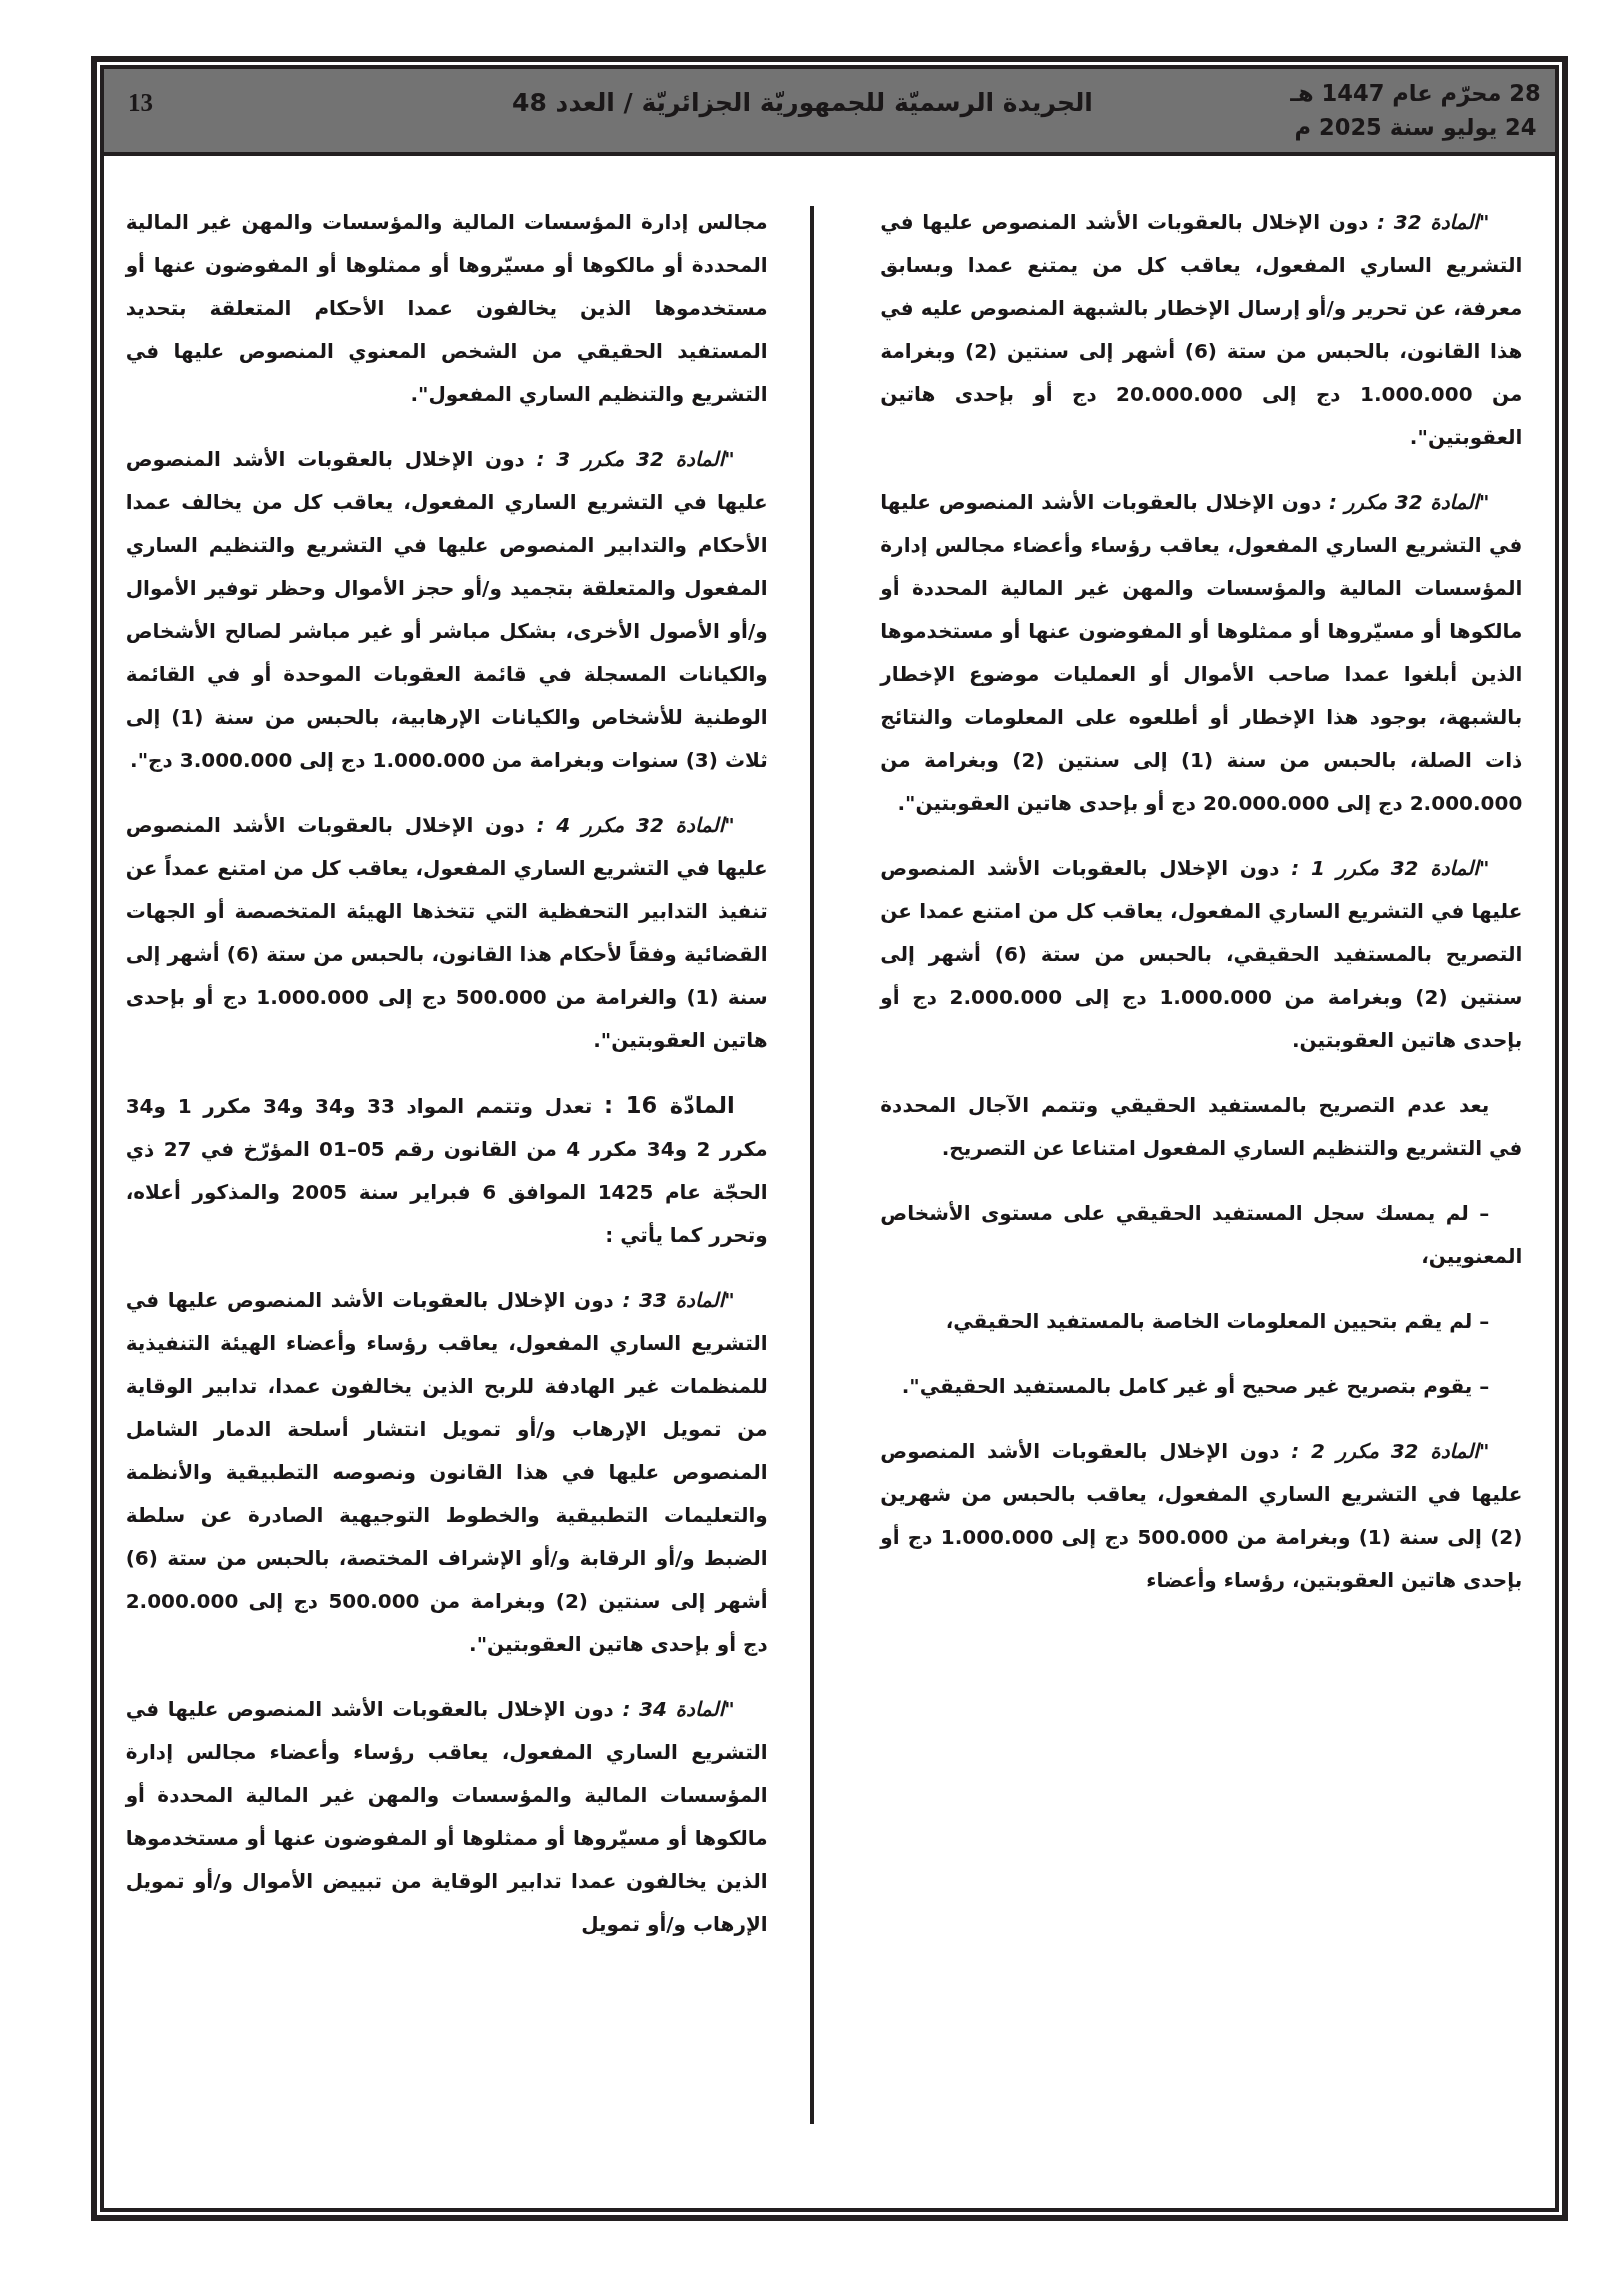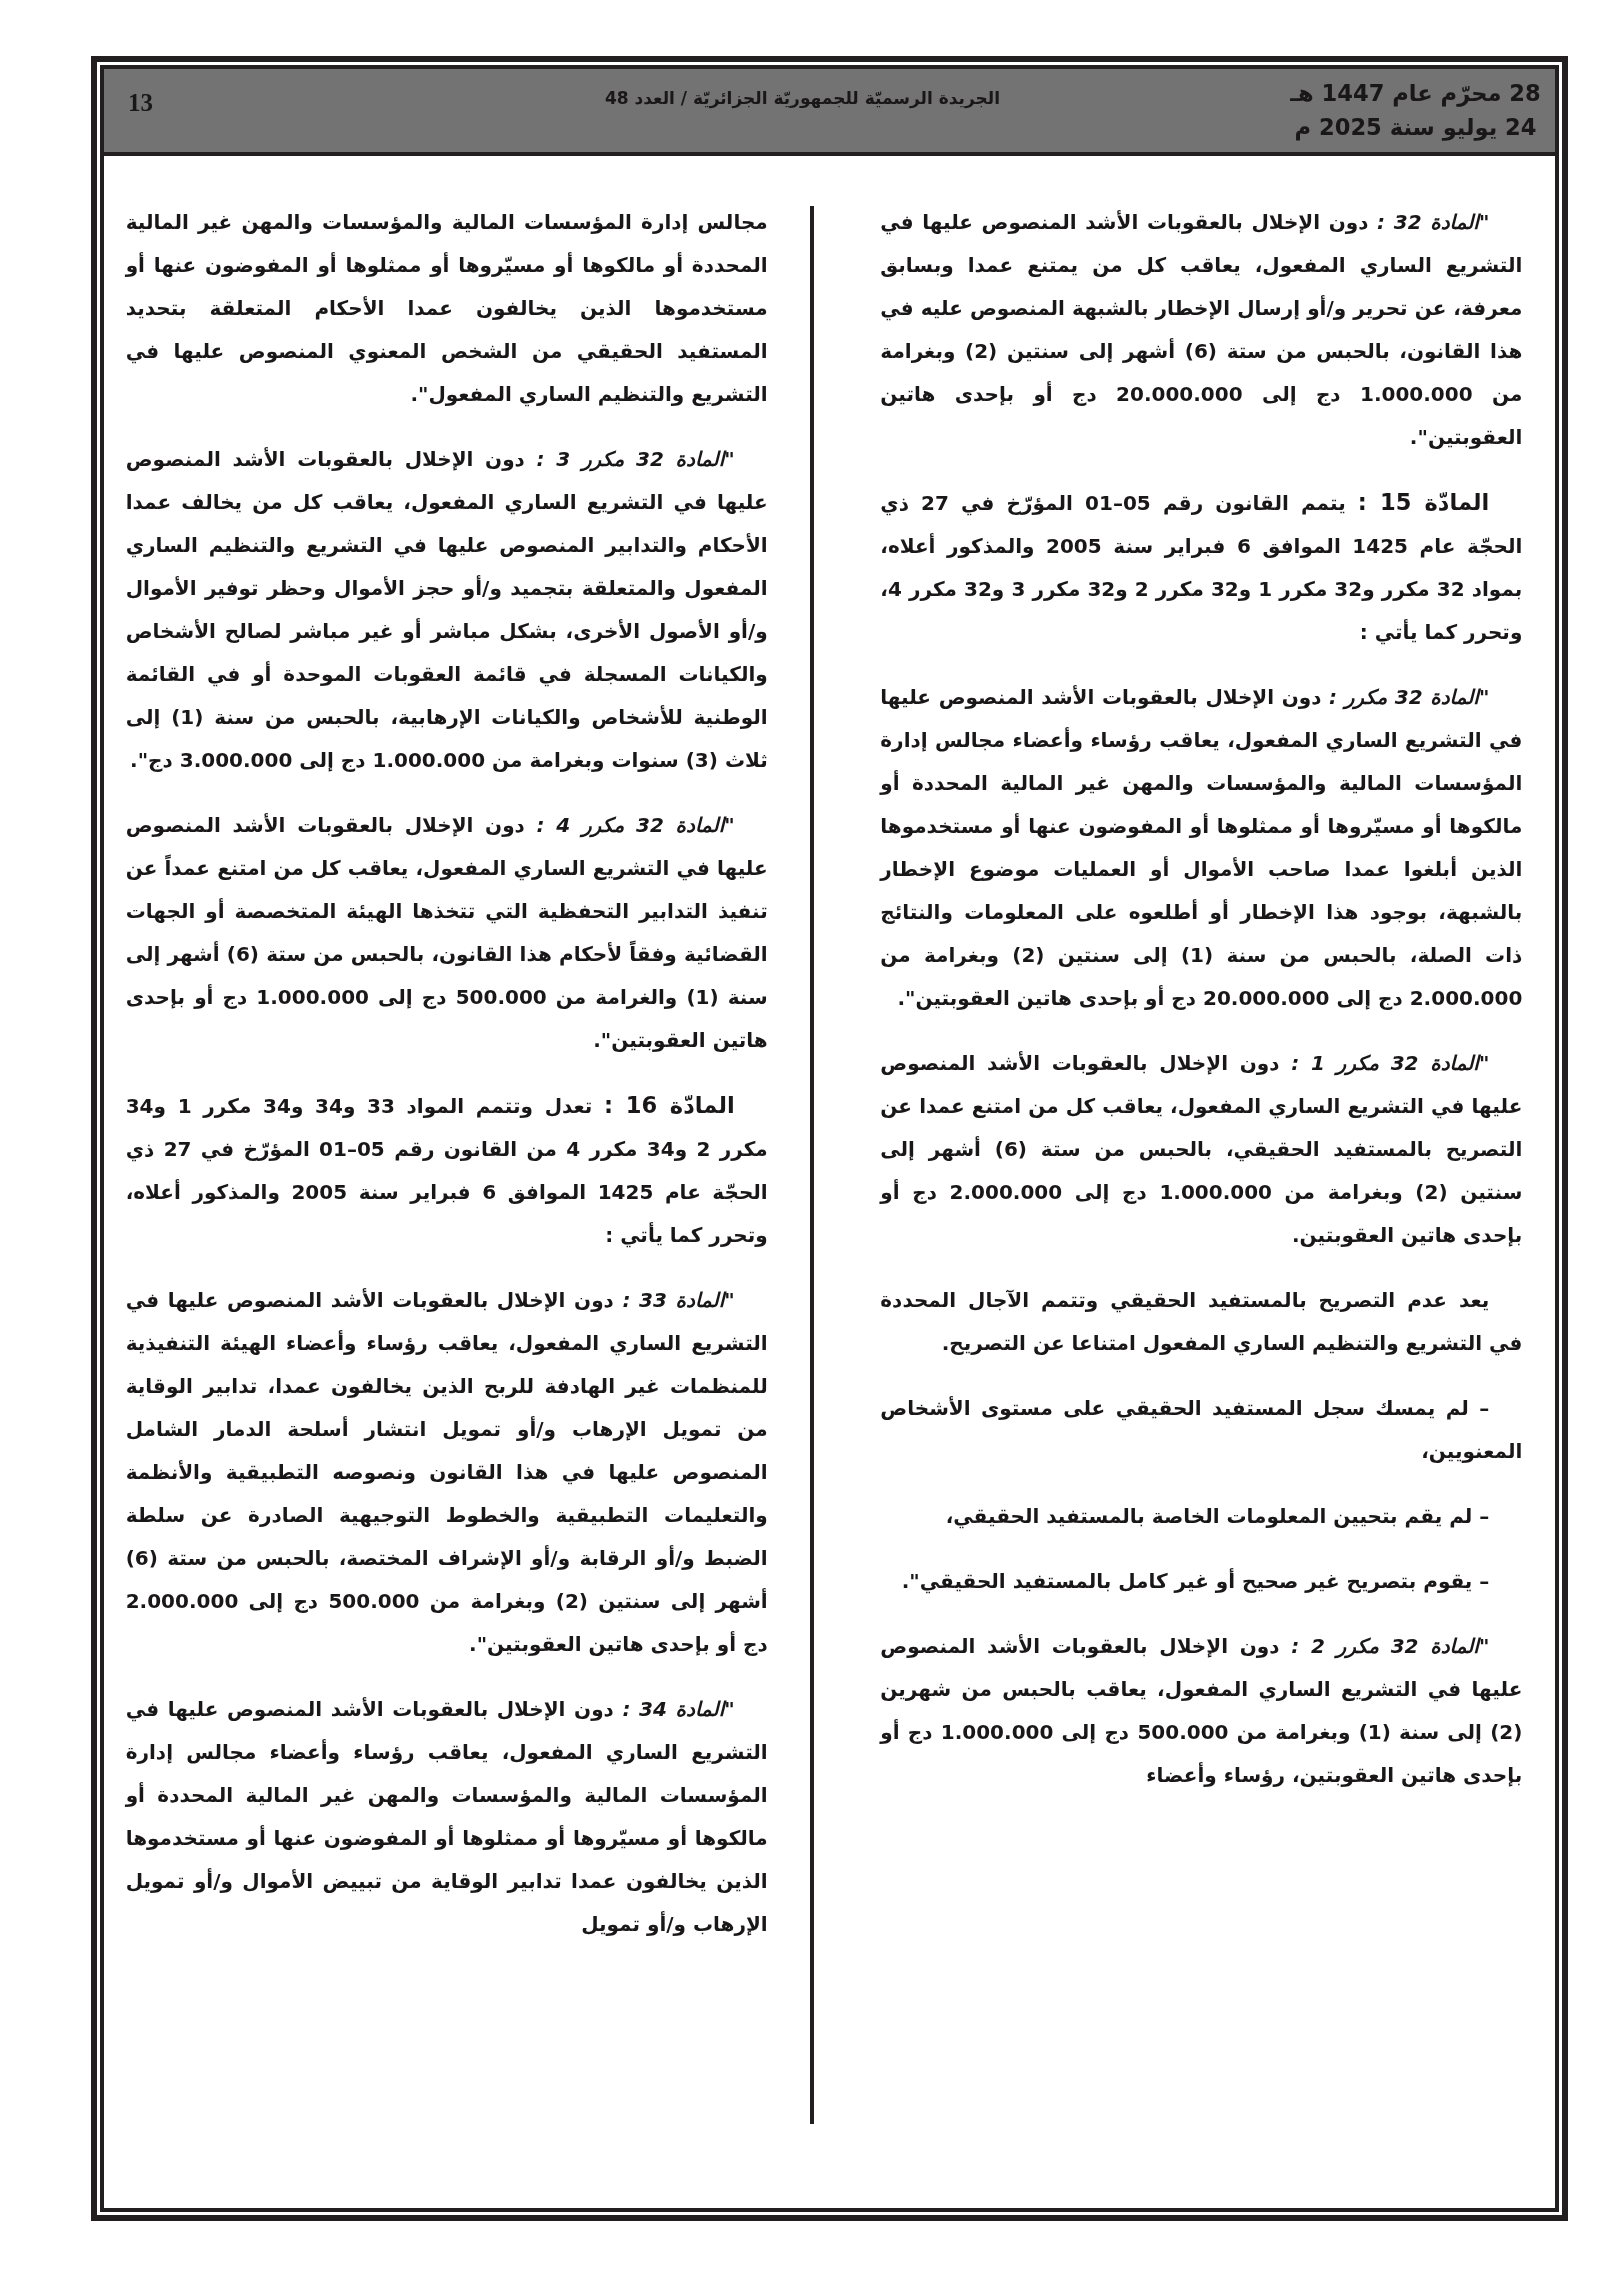--- a/index.html
+++ b/index.html
@@ -53,21 +53,21 @@
     }
     .header .title {
       position: absolute;
       left: 0;
       right: 0;
       top: 19px;
       text-align: center;
       direction: rtl;
       font-family: "DejaVu Sans", sans-serif;
       font-weight: bold;
-      font-size: 17px;
+      font-size: 25px;
       padding-right: 54px;
     }
     .header .dates {
       position: absolute;
       right: 14.5px;
       top: 7.2px;
       direction: rtl;
       text-align: center;
       font-family: "DejaVu Sans", sans-serif;
       font-weight: bold;
@@ -135,21 +135,20 @@
       <div class="dates">
         <div>28 محرّم عام 1447 هـ</div>
         <div>24 يوليو سنة 2025 م</div>
       </div>
     </div>
 
     <div class="columns">
 
       <div class="column right">
         <p class="para"><span class="article-label">"المادة 32 :</span><span> دون الإخلال بالعقوبات الأشد المنصوص عليها في التشريع الساري المفعول، يعاقب كل من يمتنع عمدا وبسابق معرفة، عن تحرير و/أو إرسال الإخطار بالشبهة المنصوص عليه في هذا القانون، بالحبس من ستة (6) أشهر إلى سنتين (2) وبغرامة من 1.000.000 دج إلى 20.000.000 دج أو بإحدى هاتين العقوبتين".</span></p>
-        <p class="para"><span class="article-label heavy">المادّة 15 :</span><span> يتمم القانون رقم 05–01 المؤرّخ في 27 ذي الحجّة عام 1425 الموافق 6 فبراير سنة 2005 والمذكور أعلاه، بمواد 32 مكرر و32 مكرر 1 و32 مكرر 2 و32 مكرر 3 و32 مكرر 4، وتحرر كما يأتي :</span></p>
         <p class="para"><span class="article-label">"المادة 32 مكرر :</span><span> دون الإخلال بالعقوبات الأشد المنصوص عليها في التشريع الساري المفعول، يعاقب رؤساء وأعضاء مجالس إدارة المؤسسات المالية والمؤسسات والمهن غير المالية المحددة أو مالكوها أو مسيّروها أو ممثلوها أو المفوضون عنها أو مستخدموها الذين أبلغوا عمدا صاحب الأموال أو العمليات موضوع الإخطار بالشبهة، بوجود هذا الإخطار أو أطلعوه على المعلومات والنتائج ذات الصلة، بالحبس من سنة (1) إلى سنتين (2) وبغرامة من 2.000.000 دج إلى 20.000.000 دج أو بإحدى هاتين العقوبتين".</span></p>
         <p class="para"><span class="article-label">"المادة 32 مكرر 1 :</span><span> دون الإخلال بالعقوبات الأشد المنصوص عليها في التشريع الساري المفعول، يعاقب كل من امتنع عمدا عن التصريح بالمستفيد الحقيقي، بالحبس من ستة (6) أشهر إلى سنتين (2) وبغرامة من 1.000.000 دج إلى 2.000.000 دج أو بإحدى هاتين العقوبتين.</span></p>
         <p class="para"><span>يعد عدم التصريح بالمستفيد الحقيقي وتتمم الآجال المحددة في التشريع والتنظيم الساري المفعول امتناعا عن التصريح.</span></p>
         <p class="para"><span>– لم يمسك سجل المستفيد الحقيقي على مستوى الأشخاص المعنويين،</span></p>
         <p class="para"><span>– لم يقم بتحيين المعلومات الخاصة بالمستفيد الحقيقي،</span></p>
         <p class="para"><span>– يقوم بتصريح غير صحيح أو غير كامل بالمستفيد الحقيقي".</span></p>
         <p class="para"><span class="article-label">"المادة 32 مكرر 2 :</span><span> دون الإخلال بالعقوبات الأشد المنصوص عليها في التشريع الساري المفعول، يعاقب بالحبس من شهرين (2) إلى سنة (1) وبغرامة من 500.000 دج إلى 1.000.000 دج أو بإحدى هاتين العقوبتين، رؤساء وأعضاء</span></p>
       </div>
 
       <div class="divider"></div>

